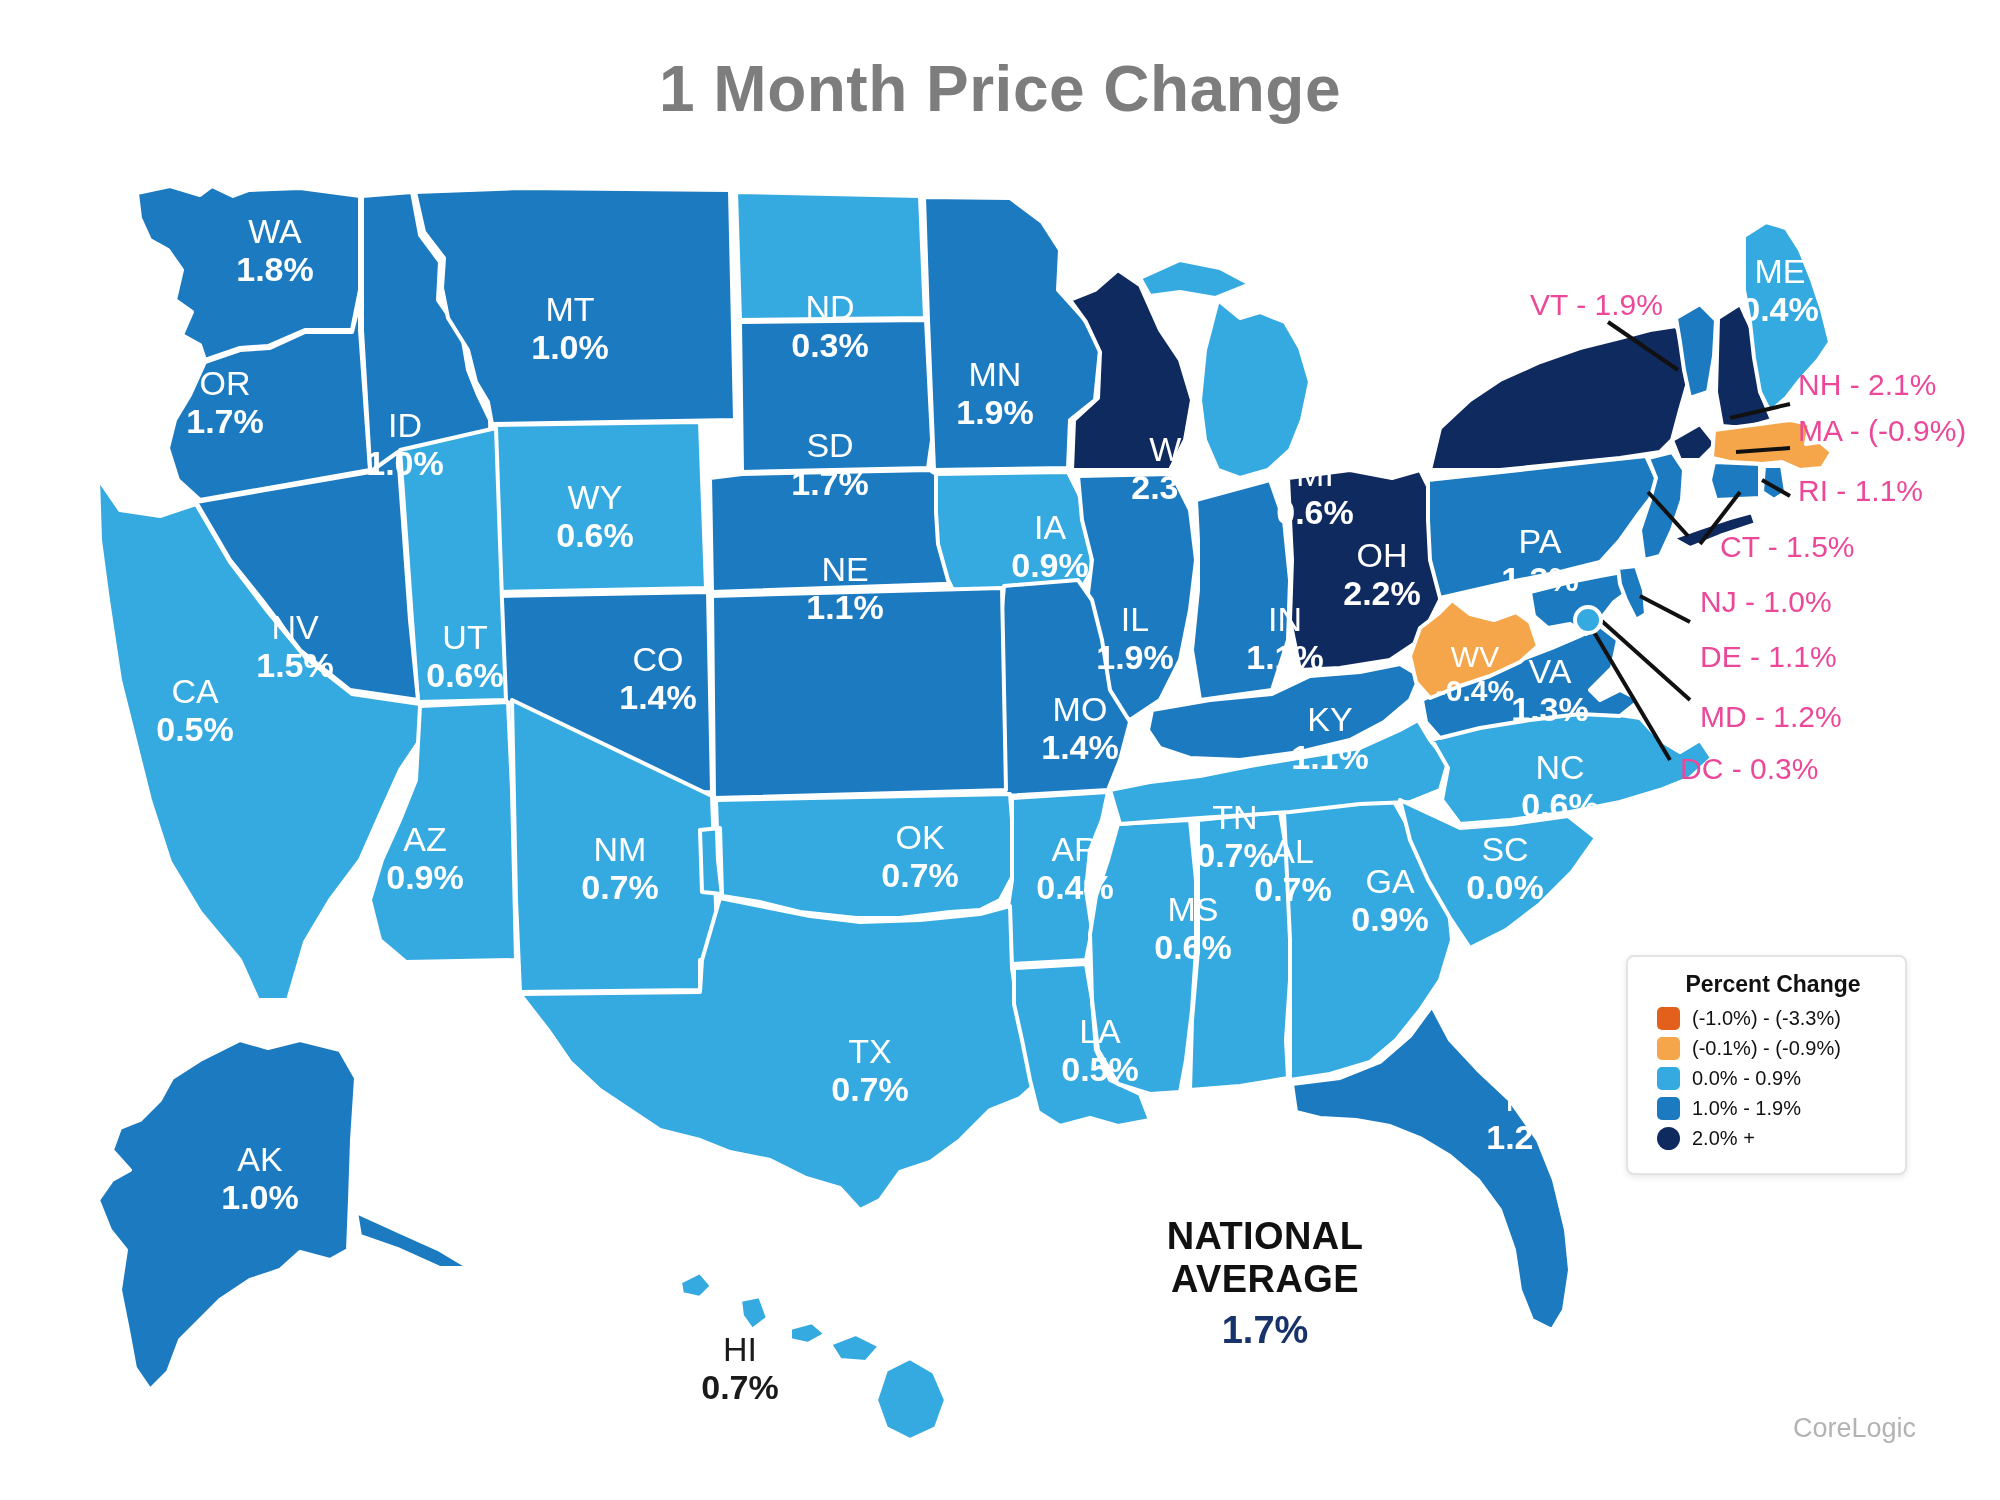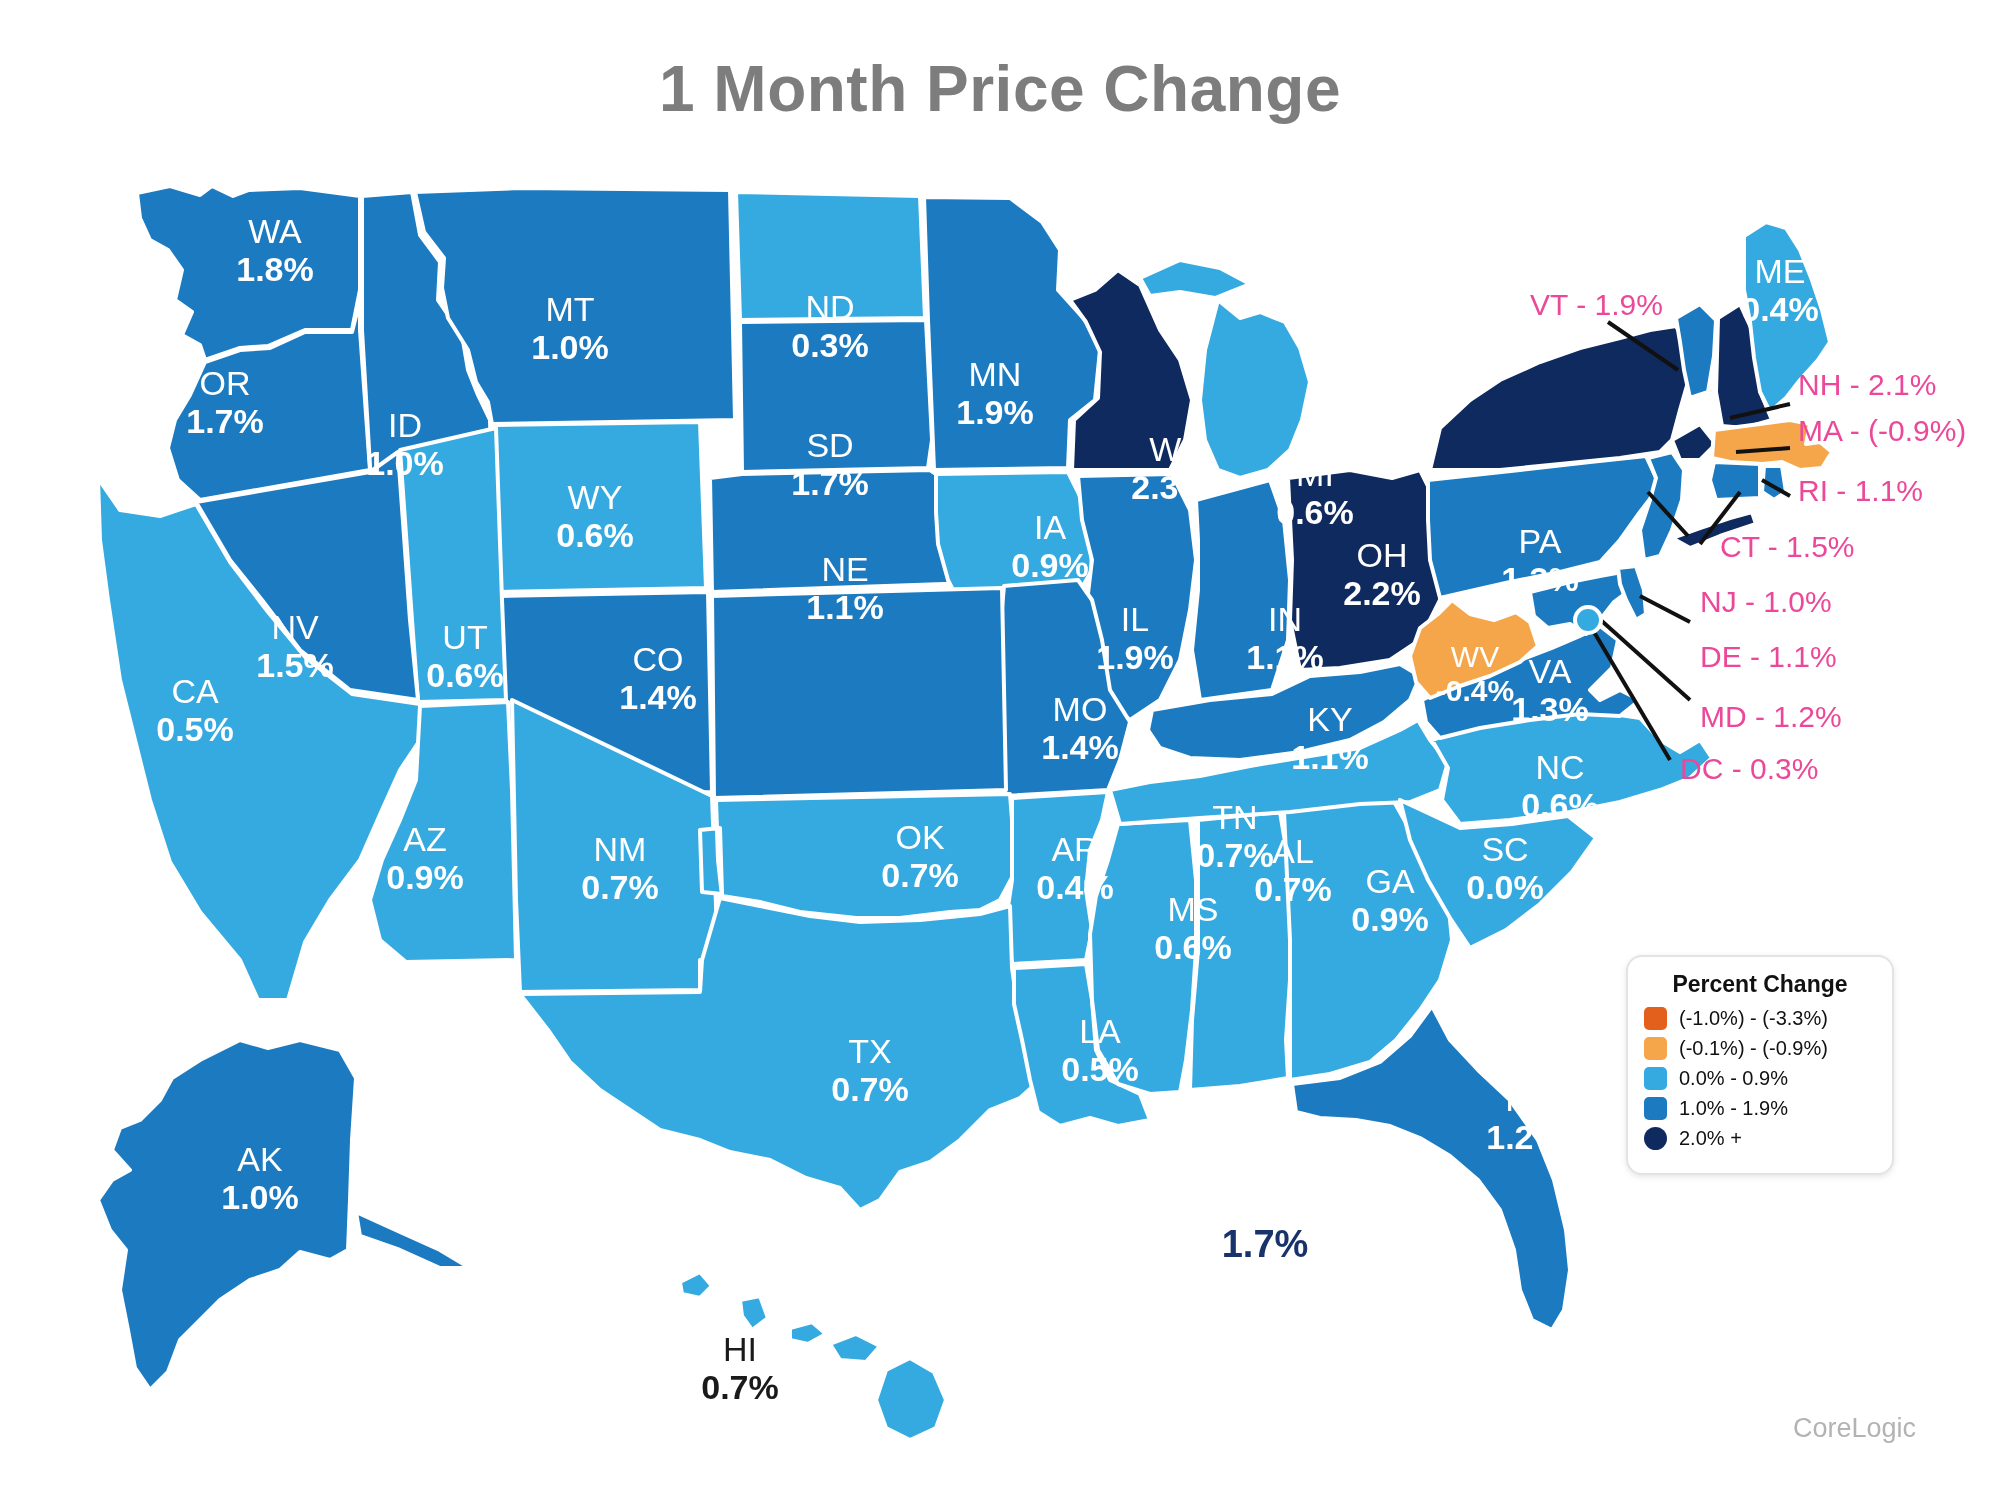--- a/index.html
+++ b/index.html
@@ -24,22 +24,22 @@
   .lbl .abbr{display:block;font-size:34px;font-weight:400;}
   .lbl .val{display:block;font-size:34px;font-weight:bold;}
   .lbl.light .abbr,.lbl.light .val{color:#ffffff;}
   .lbl.dark .abbr,.lbl.dark .val{color:#1a1a1a;}
   .lbl.sm .abbr,.lbl.sm .val{font-size:30px;}
 
   .callout{position:absolute;font-size:30px;color:#ec4899;white-space:nowrap;}
 
   .legend{
     position:absolute;left:1626px;top:955px;width:232px;
-    background:#ffffff;border:2px solid #e3e3e3;border-radius:16px;
-    padding:14px 16px 16px 16px;
+    background:#ffffff;border:2px solid #e3e3e3;border-radius:8px;
+    padding:14px 16px 16px 29px;
     box-shadow:0 2px 6px rgba(0,0,0,0.10);
   }
   .legend .lg-title{font-size:23px;font-weight:bold;color:#111;text-align:center;margin-bottom:9px;}
   .legend .lg-row{display:flex;align-items:center;margin:7px 0;}
   .legend .sw{width:23px;height:23px;border-radius:5px;margin-right:12px;flex:0 0 auto;}
   .legend .lg-text{font-size:20px;color:#111;white-space:nowrap;}
 
   .natavg{position:absolute;left:1075px;top:1215px;width:380px;text-align:center;}
   .natavg .na-title{font-size:38px;font-weight:bold;color:#111;letter-spacing:0.4px;}
   .natavg .na-val{font-size:38px;font-weight:bold;color:#18326b;margin-top:8px;}
@@ -413,18 +413,19 @@
       <span class="sw" style="background:#1b7ac0;"></span>
       <span class="lg-text">1.0% - 1.9%</span>
     </div>
     <div class="lg-row">
       <span class="sw" style="background:#0f2a5e;border-radius:50%;"></span>
       <span class="lg-text">2.0% +</span>
     </div>
   </div>
 
   <div class="natavg">
+    <div class="na-title">NATIONAL AVERAGE</div>
     <div class="na-val">1.7%</div>
   </div>
 
   <div class="watermark">CoreLogic</div>
 
 </div>
 
 </body></html>

